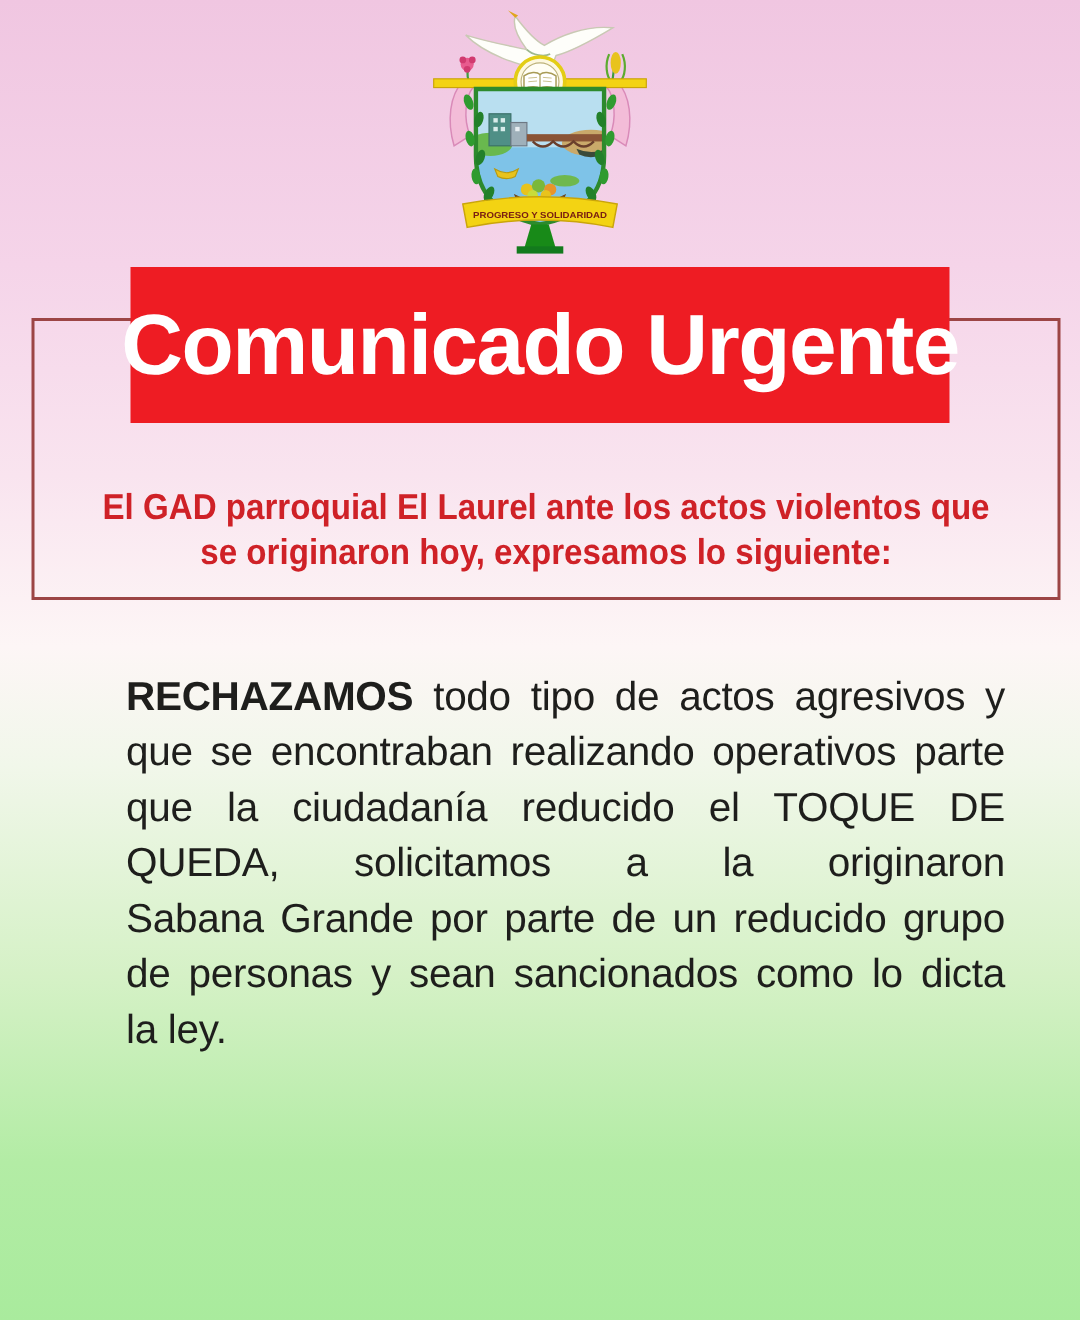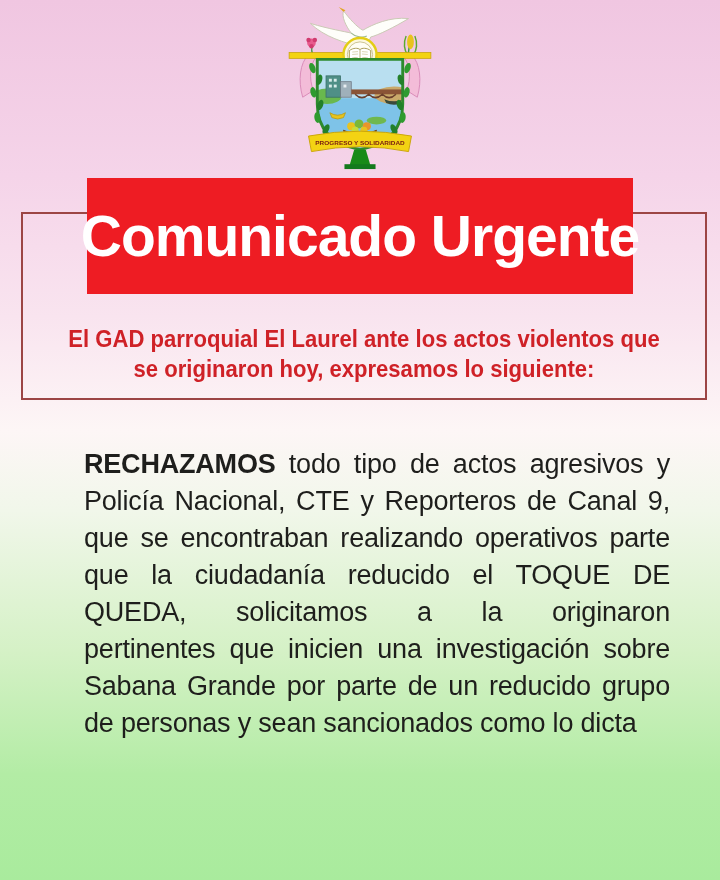--- a/index.html
+++ b/index.html
@@ -33,21 +33,21 @@
     height: 184px;
     border: 2px solid #9c4545;
     z-index: 1;
   }
 
   .banner {
     position: absolute;
     left: 87px;
     top: 178px;
     width: 546px;
-    height: 116px;
+    height: 104px;
     background: #ee1c23;
     display: flex;
     align-items: center;
     justify-content: center;
     z-index: 2;
   }
   .banner-title {
     margin: 0;
     color: #ffffff;
     font-size: 57px;
@@ -207,22 +207,21 @@
       <div class="subtitle-line">se originaron hoy, expresamos lo siguiente:</div>
     </div>
   </div>
 
   <div class="banner">
     <h1 class="banner-title">Comunicado Urgente</h1>
   </div>
 
   <div class="body-text">
       <div class="body-line"><b>RECHAZAMOS</b> todo tipo de actos agresivos y</div>
-      <div class="body-line">Policía Nacional, CTE y Reporteros de Canal 9,</div>
       <div class="body-line">que se encontraban realizando operativos parte</div>
       <div class="body-line">que la ciudadanía reducido el TOQUE DE</div>
       <div class="body-line">QUEDA, solicitamos a la originaron</div>
-      <div class="body-line">pertinentes que inicien una investigación sobre</div>
       <div class="body-line">Sabana Grande por parte de un reducido grupo</div>
       <div class="body-line">de personas y sean sancionados como lo dicta</div>
+      <div class="body-line">la ley.</div>
     </div>
 
 </div>
 
 </body></html>

